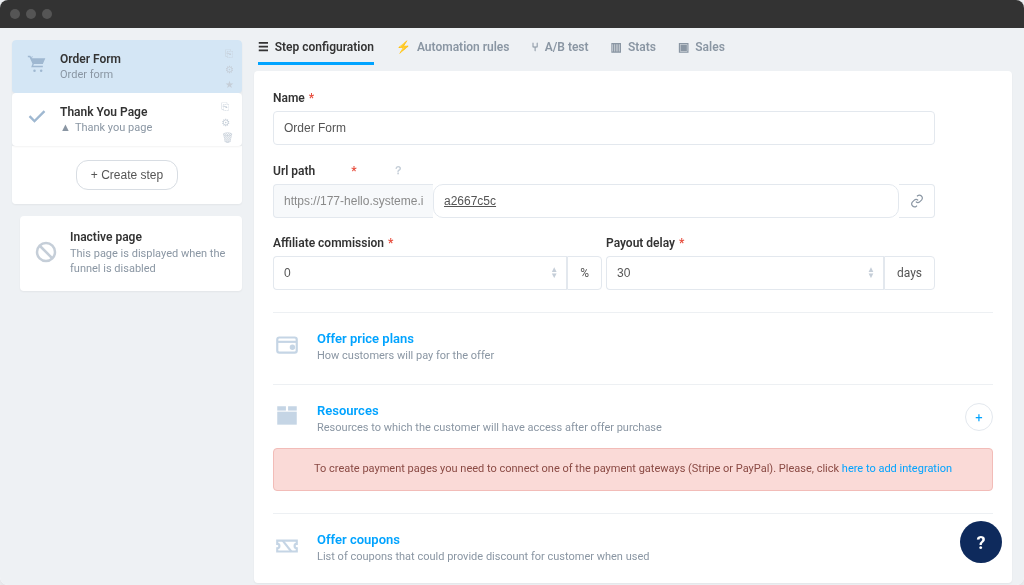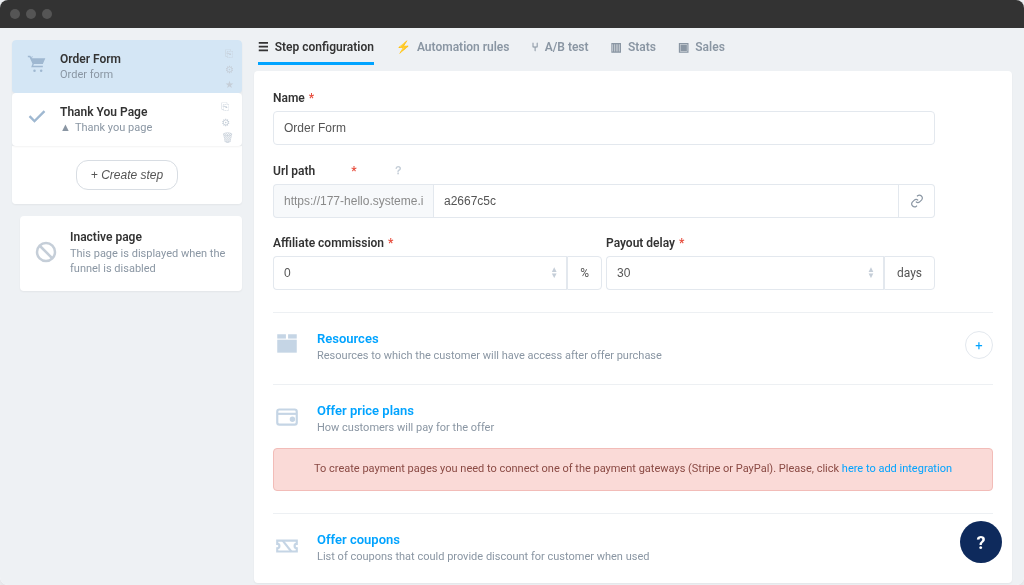--- a/index.html
+++ b/index.html
@@ -13,40 +13,40 @@
 .step-card { background: #fff; border-radius: 4px; padding: 12px 14px; display: flex; align-items: flex-start; gap: 12px; box-shadow: 0 1px 2px rgba(0,0,0,0.05); cursor: pointer; position: relative; }
 .step-card.active { background: #d4e6f5; }
 .step-card + .step-card { margin-top: 0; }
 .sidebar-group { border-radius: 4px; overflow: hidden; box-shadow: 0 1px 2px rgba(0,0,0,0.05); }
 .step-icon { color: #9fb8d1; flex-shrink: 0; margin-top: 2px; }
 .step-body { flex: 1; }
 .step-title { font-weight: 600; font-size: 12px; color: #333; }
 .step-sub { font-size: 11px; color: #8a96a3; margin-top: 2px; display: flex; align-items: center; gap: 4px; }
 .step-actions { position: absolute; right: 8px; top: 8px; display: flex; flex-direction: column; gap: 4px; color: #c5ced8; font-size: 10px; }
 .create-step-area { background: #fff; padding: 14px; text-align: center; }
-.create-step-btn { background: #fff; border: 1px solid #d8dde3; border-radius: 12px; padding: 7px 14px; font-size: 12px; color: #555; cursor: pointer; font-style: italic; }
+.create-step-btn { background: #fff; border: 1px solid #d8dde3; border-radius: 12px; padding: 7px 14px; font-size: 12px; color: #555; cursor: pointer; }
 .inactive-card { background: #fff; border-radius: 4px; padding: 14px; margin-top: 12px; display: flex; gap: 12px; align-items: center; box-shadow: 0 1px 2px rgba(0,0,0,0.05); margin-left: 8px; }
 .inactive-icon { color: #c5ced8; flex-shrink: 0; }
 .inactive-title { font-weight: 600; font-size: 12px; }
 .inactive-desc { font-size: 11px; color: #8a96a3; margin-top: 2px; line-height: 1.4; }
 
 .main { flex: 1; display: flex; flex-direction: column; }
 .tabs { display: flex; gap: 22px; padding-bottom: 6px; padding-left: 4px; }
 .tab { display: flex; align-items: center; gap: 6px; font-size: 12px; color: #8a96a3; font-weight: 600; cursor: pointer; padding-bottom: 8px; border-bottom: 3px solid transparent; }
 .tab.active { color: #333; border-bottom-color: #00a3ff; }
 .tab-icon { display: inline-flex; }
 
 .panel { background: #fff; border-radius: 4px; padding: 20px 19px; flex: 1; overflow-y: auto; position: relative; box-shadow: 0 1px 2px rgba(0,0,0,0.05); }
 .field-label { font-size: 12px; font-weight: 600; color: #333; margin-bottom: 6px; display: flex; align-items: center; gap: 4px; }
 .req { color: #e74c3c; }
 .help-icon { color: #c5ced8; font-size: 11px; }
 .text-input { width: 100%; border: 1px solid #e3e8ee; border-radius: 4px; padding: 9px 10px; font-size: 12px; color: #555; background: #fff; }
 .url-row { display: flex; gap: 0; }
 .url-row .text-input:first-child { border-radius: 4px 0 0 4px; border-right: 0; background: #f7f9fb; color: #8a8a8a; width: 160px; flex-shrink: 0; }
-.url-row .text-input.middle { border-radius: 0; flex: 1; }
+.url-row .text-input.middle { border-radius: 10px; flex: 1; text-decoration: underline; }
 .url-link-btn { border: 1px solid #e3e8ee; border-left: 0; border-radius: 0 4px 4px 0; background: #fff; width: 36px; display: flex; align-items: center; justify-content: center; color: #8a96a3; cursor: pointer; }
 .form-row { display: flex; gap: 4px; margin-top: 18px; }
 .form-col { flex: 1; }
 .input-group { display: flex; }
 .input-group .text-input { border-radius: 4px 0 0 4px; border-right: 0; }
 .input-addon { border: 1px solid #e3e8ee; border-radius: 0 4px 4px 0; padding: 9px 12px; font-size: 12px; background: #fff; color: #555; }
 .number-caret { display: flex; flex-direction: column; justify-content: center; padding-right: 8px; border: 1px solid #e3e8ee; border-left: 0; color: #c5ced8; font-size: 8px; line-height: 6px; }
 .panel-wrapper { position: relative; flex: 1; display: flex; }
 
 .section { border-top: 1px solid #edf0f3; margin-top: 22px; padding-top: 18px; display: flex; align-items: flex-start; gap: 16px; position: relative; }
@@ -199,45 +199,45 @@
                   <input class="text-input" value="30" style="">
                   <div class="number-caret">▲<br>▼</div>
                   <div class="input-addon">days</div>
                 </div>
               </div>
             </div>
           </div>
 
           <div class="section">
             <span class="section-icon">
+              <svg width="28" height="26" viewBox="0 0 24 24" fill="none" stroke="currentColor" stroke-width="2">
+                  <rect x="3" y="6" width="18" height="14" rx="2"></rect>
+                  <path d="M3 10h18"></path>
+                  <circle cx="17" cy="15" r="1.5" fill="currentColor"></circle>
+                </svg>
+            </span>
+            <div>
+              <div class="section-title">Offer price plans</div>
+              <div class="section-desc">How customers will pay for the offer</div>
+            </div>
+          </div>
+
+          <div class="section">
+            <span class="section-icon">
               <svg width="28" height="26" viewBox="0 0 24 24" fill="currentColor">
                   <rect x="3" y="8" width="18" height="12"></rect>
                   <rect x="3" y="3" width="8" height="4"></rect>
                   <rect x="13" y="3" width="8" height="4"></rect>
                 </svg>
             </span>
             <div>
               <div class="section-title">Resources</div>
               <div class="section-desc">Resources to which the customer will have access after offer purchase</div>
             </div>
             <div class="section-add">+</div>
-          </div>
-
-          <div class="section">
-            <span class="section-icon">
-              <svg width="28" height="26" viewBox="0 0 24 24" fill="none" stroke="currentColor" stroke-width="2">
-                  <rect x="3" y="6" width="18" height="14" rx="2"></rect>
-                  <path d="M3 10h18"></path>
-                  <circle cx="17" cy="15" r="1.5" fill="currentColor"></circle>
-                </svg>
-            </span>
-            <div>
-              <div class="section-title">Offer price plans</div>
-              <div class="section-desc">How customers will pay for the offer</div>
-            </div>
           </div>
           <div class="alert">
             <span>To create payment pages you need to connect one of the payment gateways (Stripe or PayPal). Please, click </span><span class="alert-link">here to add integration</span>
           </div>
 
           <div class="section">
             <span class="section-icon">
               <svg width="28" height="26" viewBox="0 0 24 24" fill="none" stroke="currentColor" stroke-width="2">
                   <path d="M3 8v3a2 2 0 0 1 0 4v3h18v-3a2 2 0 0 1 0-4V8z"></path>
                   <path d="M8 8l8 10"></path>

